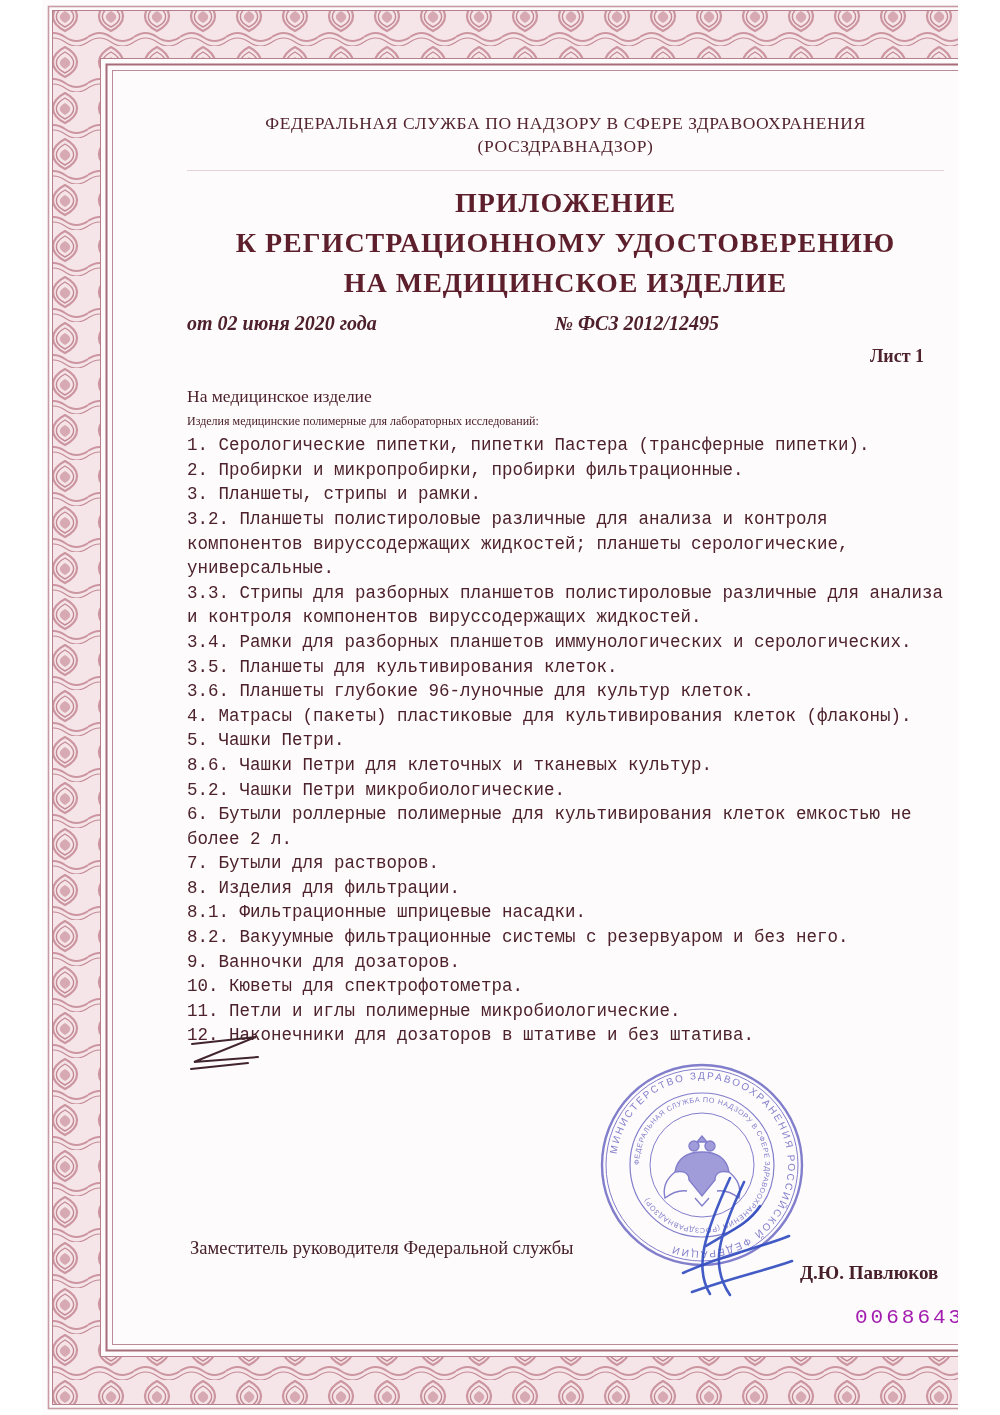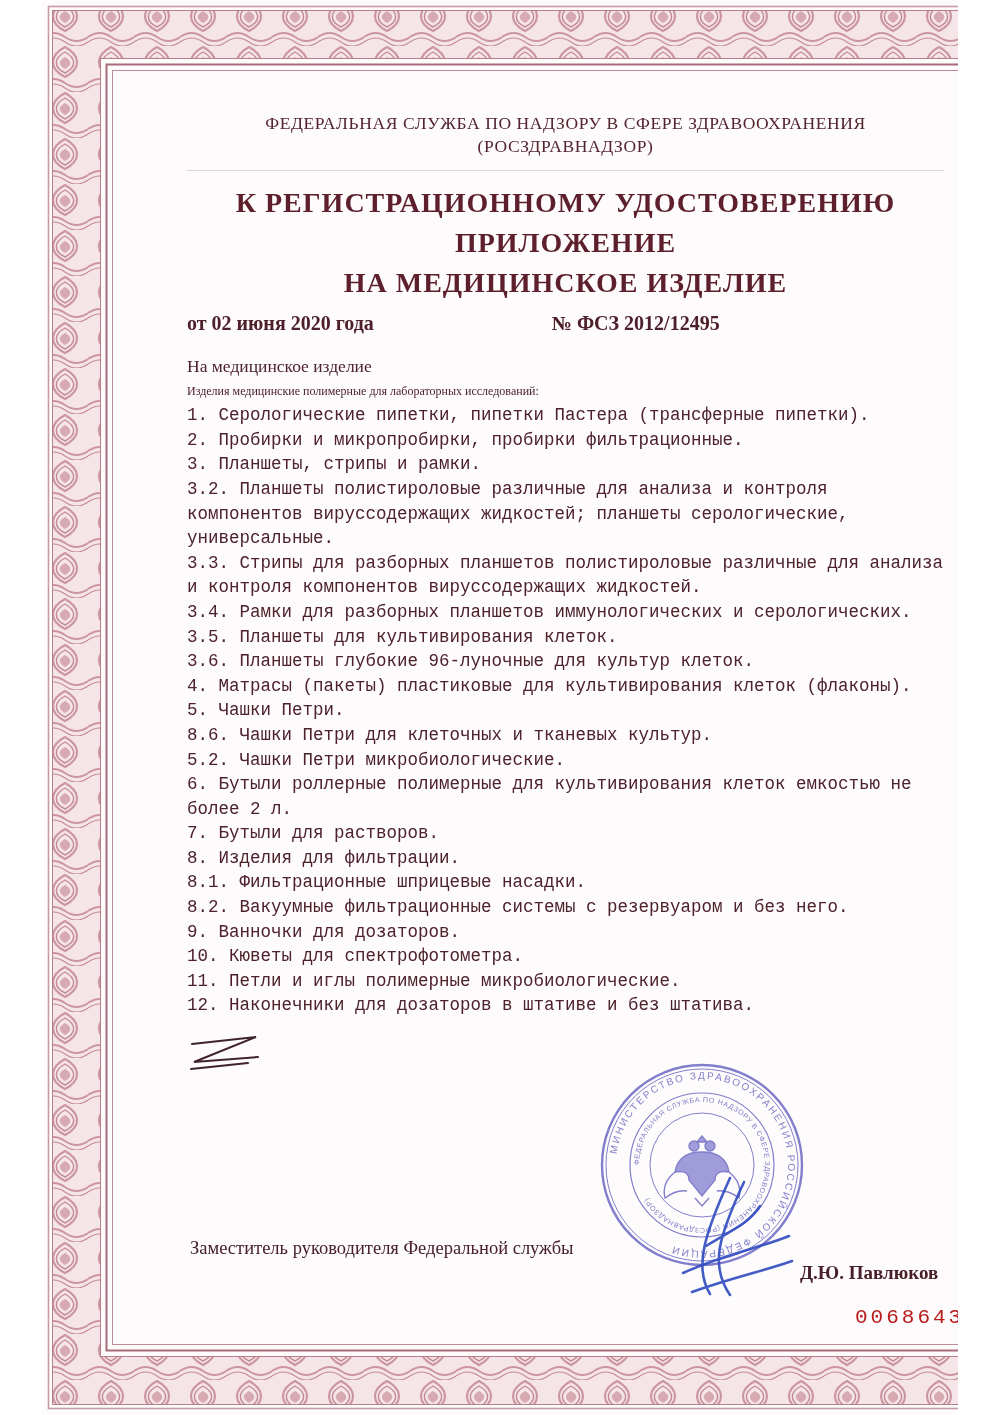--- a/index.html
+++ b/index.html
@@ -45,20 +45,21 @@
     letter-spacing:1px;
   }
 
   .date-row {
     margin-top:5px;
     display:flex;
     font-weight:bold;
     font-size:20px;
     line-height:30px;
     color:#4d202b;
+    font-style:italic;
   }
   .date-row .reg-number { margin-left:178px; }
 
   .sheet-row {
     margin-top:6px;
     text-align:right;
     padding-right:20px;
     font-weight:bold;
     font-size:18px;
     line-height:24px;
@@ -78,21 +79,21 @@
   .signer-line2 { top:1265px; }
   .signer-name {
     position:absolute; left:758px; top:1262px;
     font-weight:bold; font-size:19px; color:#47202a;
   }
 
   .serial {
     position:absolute; left:813px; top:1306px;
     font-family:"Liberation Mono", monospace;
     font-size:21px; letter-spacing:3px;
-    color:#b91c1c;
+    color:#a21caf;
   }
 
   .stamp-svg { position:absolute; left:535px; top:1040px; }
   .ink-svg   { position:absolute; left:0; top:0; pointer-events:none; }
 </style>
 </head>
 <body>
 
 <div class="page">
 
@@ -115,30 +116,31 @@
     <rect x="70.5" y="70.5" width="859" height="1274" fill="none" stroke="#bb8b97" stroke-width="1"></rect>
   </svg>
 
   <div class="doc">
     <div class="agency">ФЕДЕРАЛЬНАЯ СЛУЖБА ПО НАДЗОРУ В СФЕРЕ ЗДРАВООХРАНЕНИЯ</div>
     <div class="agency">(РОСЗДРАВНАДЗОР)</div>
 
     <div class="letterhead-rule"></div>
 
     <div class="title-block">
+      <div class="title-line">ПРИЛОЖЕНИЕ</div>
       <div class="title-line">К РЕГИСТРАЦИОННОМУ УДОСТОВЕРЕНИЮ</div>
-      <div class="title-line">ПРИЛОЖЕНИЕ</div>
       <div class="title-line">НА МЕДИЦИНСКОЕ ИЗДЕЛИЕ</div>
     </div>
 
     <div class="date-row">
       <span class="reg-date">от  02 июня 2020 года</span>
       <span class="reg-number">№  ФСЗ 2012/12495</span>
     </div>
 
+    <div class="sheet-row">Лист  1</div>
 
     <div class="intro">На медицинское изделие</div>
     <div class="subtitle">Изделия медицинские полимерные для лабораторных исследований:</div>
 
     <div class="items">
       <div class="item">1. Серологические пипетки, пипетки Пастера (трансферные пипетки).</div>
       <div class="item">2. Пробирки и микропробирки, пробирки фильтрационные.</div>
       <div class="item">3. Планшеты, стрипы и рамки.</div>
       <div class="item">3.2. Планшеты полистироловые различные для анализа и контроля компонентов вируссодержащих жидкостей; планшеты серологические, универсальные.</div>
       <div class="item">3.3. Стрипы для разборных планшетов полистироловые различные для анализа и контроля компонентов вируссодержащих жидкостей.</div>

